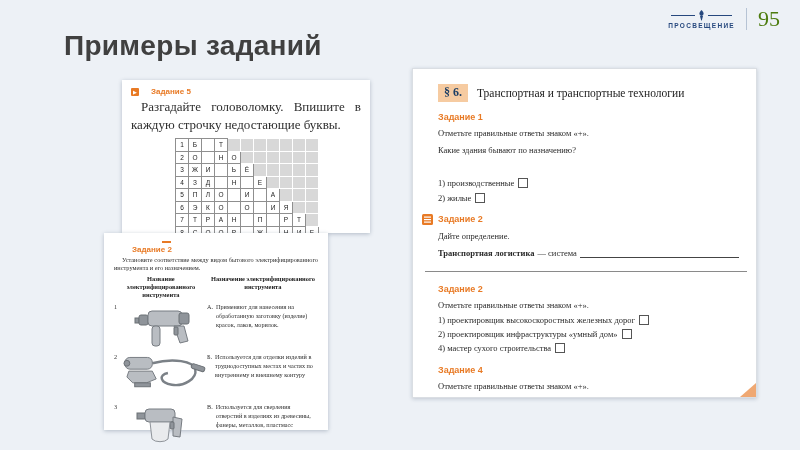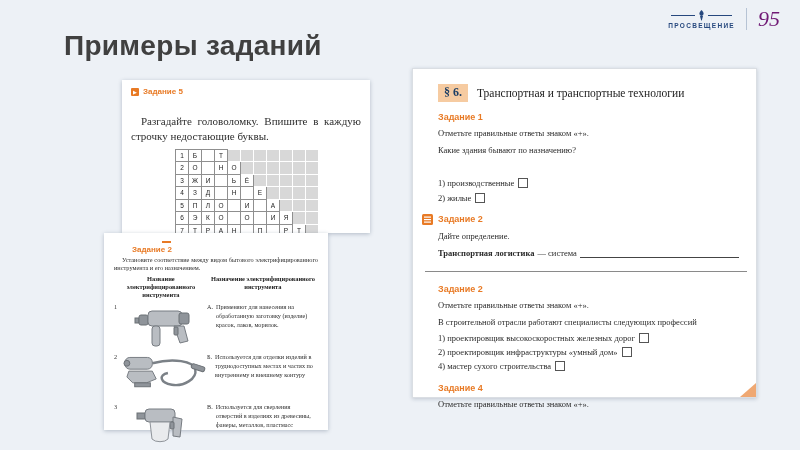--- a/index.html
+++ b/index.html
@@ -8,34 +8,34 @@
 
   
   .slide-title{position:absolute;left:64px;top:30px;margin:0;font-size:28px;font-weight:bold;
                color:#404040;letter-spacing:0.3px;}
   .logo{position:absolute;top:8px;right:16px;display:flex;align-items:center;gap:11px;}
   .logo-publisher{display:flex;flex-direction:column;align-items:center;color:#26487e;}
   .torch-row{display:flex;align-items:center;gap:2px;}
   .torch-row .tline{width:24px;height:1px;background:#26487e;}
   .publisher-name{font-size:6.5px;font-weight:bold;letter-spacing:1.3px;margin-top:1px;}
   .logo-divider{width:1px;height:22px;background:#b6c3d4;}
-  .logo-95{font-family:"Liberation Serif",serif;font-style:italic;font-size:22px;line-height:1;
-           color:#701a75;padding-right:4px;}
+  .logo-95{font-family:"Liberation Serif",serif;font-size:22px;line-height:1;
+           color:#4d7c0f;padding-right:4px;}
 
   
   .card{position:absolute;background:#fff;box-shadow:0 1px 4px rgba(30,50,80,.28);box-sizing:border-box;}
 
   
   .card-crossword{left:122px;top:80px;width:248px;height:153px;padding:7px 9px;}
-  .task-header{display:flex;align-items:center;gap:4px;}
+  .task-header{display:flex;align-items:center;gap:12px;}
   .task-marker{width:8px;height:8px;background:#e87a25;color:#fff;font-size:5px;line-height:8px;
                text-align:center;border-radius:1px;flex:0 0 auto;}
   .task-label-sm{color:#e87a25;font-weight:bold;font-size:8px;}
-  .card-instr{font-family:"Liberation Serif",serif;font-size:11px;line-height:1.35;color:#2e2e2e;
-              text-align:justify;margin-top:18px;text-indent:10px;}
+  .card-instr{font-family:"Liberation Serif",serif;font-size:13px;line-height:1.35;color:#2e2e2e;
+              text-align:justify;margin-top:2px;text-indent:10px;}
   table.crossword{border-collapse:collapse;margin:5px 0 0 44px;}
   table.crossword td{width:12px;height:11.5px;padding:0;border:1px solid #8f8f8f;text-align:center;
                      font-size:6.5px;color:#222;background:#fff;font-family:"Liberation Sans",sans-serif;}
   table.crossword td.gray{background:#d8d8d8;border-color:#fff;}
 
   
   .card-tools{left:104px;top:233px;width:224px;height:197px;padding:6px 10px;}
   .orange-dash{width:9px;height:2px;background:#e87a25;margin:2px 0 2px 48px;}
   .card-tools .task-header{margin-left:18px;}
   .tools-instr{font-family:"Liberation Serif",serif;font-size:6.3px;line-height:1.3;color:#2e2e2e;
@@ -324,21 +324,20 @@
     <div class="definition">
       <b>Транспортная логистика</b>
       <span class="lead">— система</span>
       <span class="fill-line"></span>
     </div>
 
     <hr class="page-divider">
 
     <div class="ptask-label mt12">Задание 2</div>
     <p>Отметьте правильные ответы знаком «+».</p>
-    <p>В строительной отрасли работают специалисты следующих профессий</p>
     <div>
       <div class="opt3">
         <span>1) проектировщик высокоскоростных железных дорог</span>
         <span class="cbx"></span>
       </div>
       <div class="opt3">
         <span>2) проектировщик инфраструктуры «умный дом»</span>
         <span class="cbx"></span>
       </div>
       <div class="opt3">

